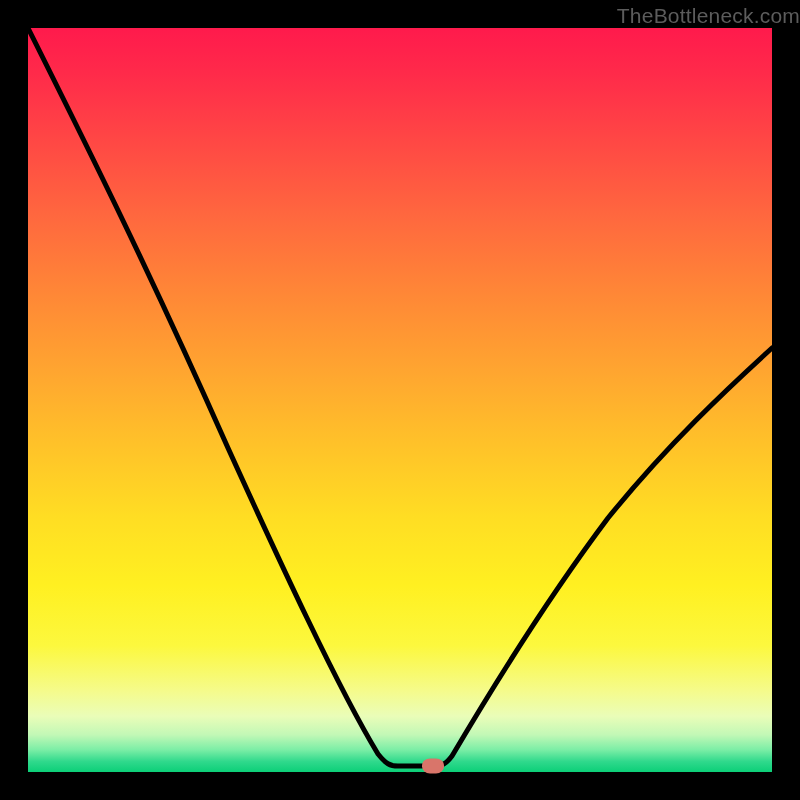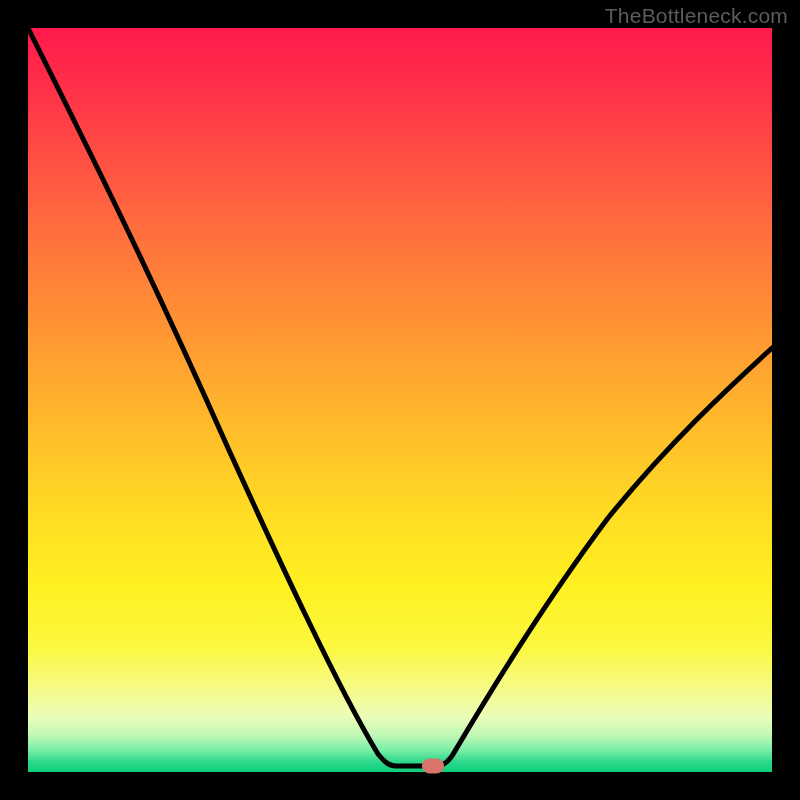--- a/index.html
+++ b/index.html
@@ -13,21 +13,21 @@
   }
   .chart-container {
     position: relative;
     width: 800px;
     height: 800px;
     background: #000;
   }
   .watermark {
     position: absolute;
     top: 4px;
-    right: 12px;
+    right: 0;
     color: #5c5c5c;
     font-size: 21px;
     font-weight: 500;
     letter-spacing: 0.2px;
     z-index: 5;
   }
   .plot-area {
     position: absolute;
     left: 28px;
     top: 28px;

